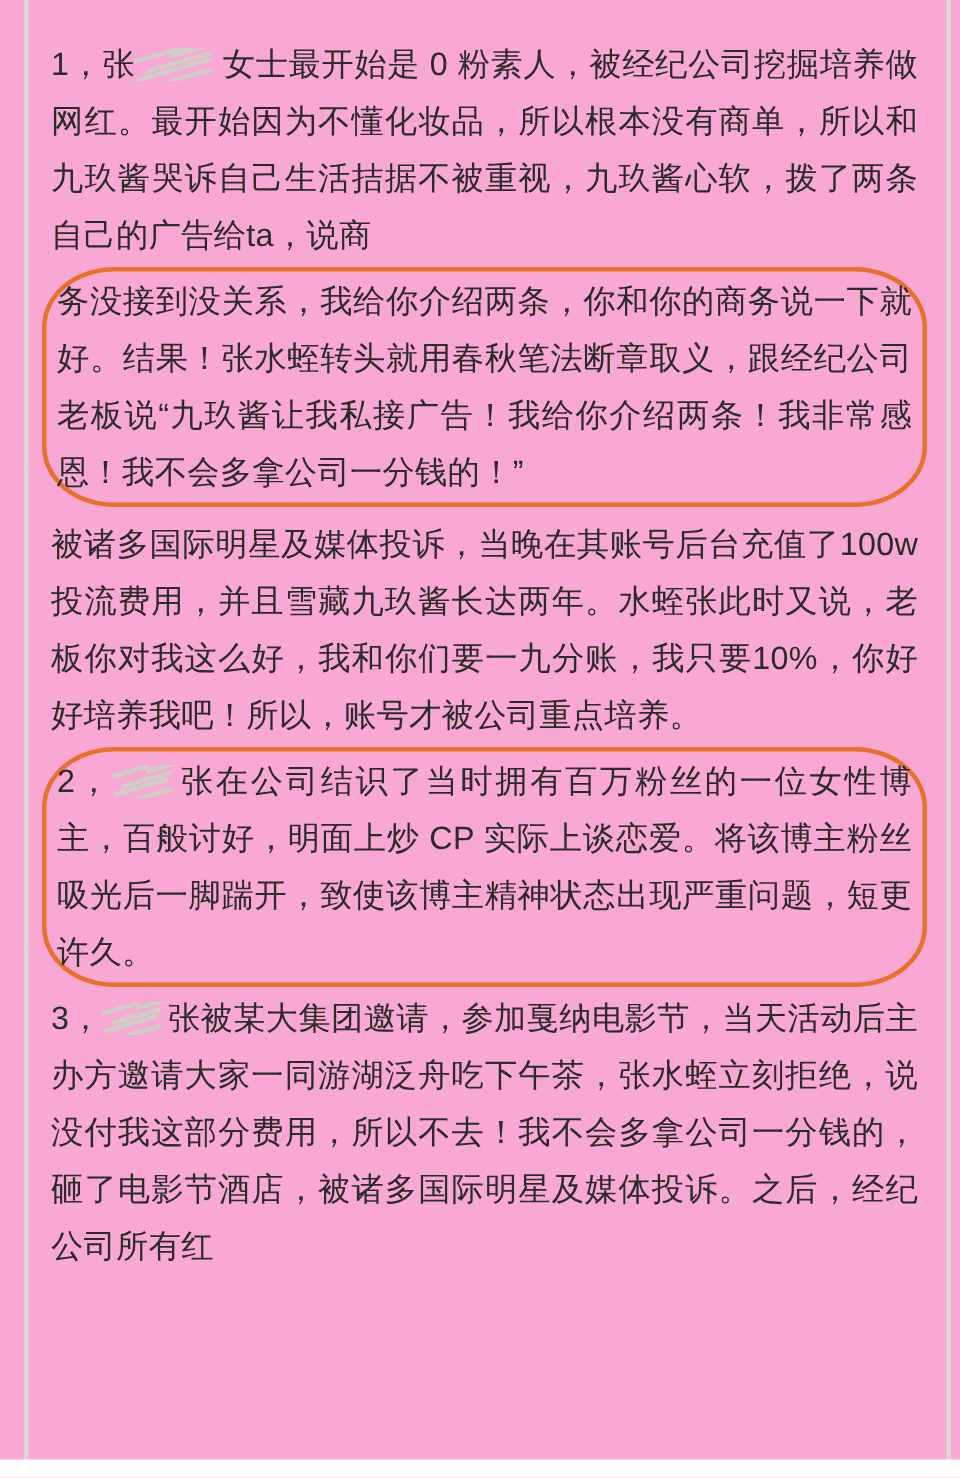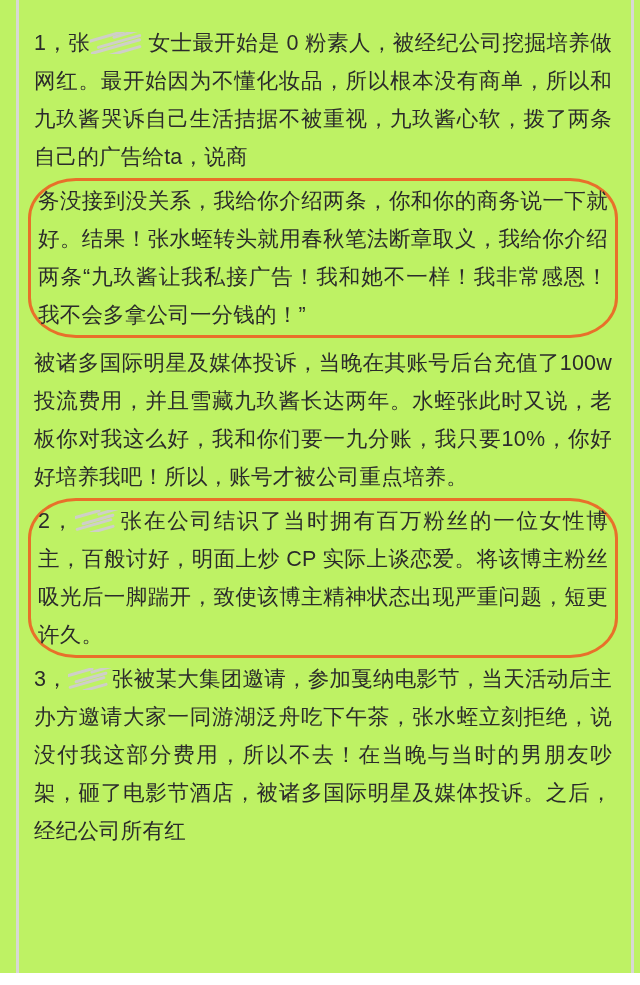--- a/index.html
+++ b/index.html
@@ -10,21 +10,21 @@
   body {
     width: 640px;
     height: 985px;
     overflow: hidden;
     font-family: "Liberation Sans", sans-serif;
   }
   #page {
     position: relative;
     width: 640px;
     height: 985px;
-    background: #bef264;
+    background: #f9a8d4;
     box-sizing: border-box;
   }
   
   .left-rule {
     position: absolute;
     left: 16px;
     top: 0;
     width: 3px;
     height: 985px;
     background: #d8d8d4;
@@ -123,31 +123,31 @@
   <div class="left-rule"></div>
   <div class="right-rule"></div>
 
   <div class="content">
 
     <div>
       <p class="para"><span>1，张</span><span class="redact"><i></i><i></i><i></i><i></i><i></i></span><span>女士最开始是 0 粉素人，被经纪公司挖掘培养做网红。最开始因为不懂化妆品，所以根本没有商单，所以和九玖酱哭诉自己生活拮据不被重视，九玖酱心软，拨了两条自己的广告给ta，说商</span></p>
     </div>
 
     <div class="annotated gap-md">
-      <p class="para">务没接到没关系，我给你介绍两条，你和你的商务说一下就好。结果！张水蛭转头就用春秋笔法断章取义，我给你介绍两条“九玖酱让我私接广告！我和她不一样！我非常感恩！我不会多拿公司一分钱的！”</p>
+      <p class="para">务没接到没关系，我给你介绍两条，你和你的商务说一下就好。结果！张水蛭转头就用春秋笔法断章取义，跟经纪公司老板说“九玖酱让我私接广告！我给你介绍两条！我非常感恩！我不会多拿公司一分钱的！”</p>
     </div>
 
     <div>
       <p class="para gap-md">被诸多国际明星及媒体投诉，当晚在其账号后台充值了100w投流费用，并且雪藏九玖酱长达两年。水蛭张此时又说，老板你对我这么好，我和你们要一九分账，我只要10%，你好好培养我吧！所以，账号才被公司重点培养。</p>
     </div>
 
     <div class="annotated gap-lg">
       <p class="para"><span>2，</span><span class="redact small"><i></i><i></i><i></i><i></i><i></i></span><span>张在公司结识了当时拥有百万粉丝的一位女性博主，百般讨好，明面上炒 CP 实际上谈恋爱。将该博主粉丝吸光后一脚踹开，致使该博主精神状态出现严重问题，短更许久。</span></p>
     </div>
 
     <div class="gap-lg">
-      <p class="para"><span>3，</span><span class="redact small"><i></i><i></i><i></i><i></i><i></i></span><span>张被某大集团邀请，参加戛纳电影节，当天活动后主办方邀请大家一同游湖泛舟吃下午茶，张水蛭立刻拒绝，说没付我这部分费用，所以不去！在当晚与当时的男朋友吵架，砸了电影节酒店，被诸多国际明星及媒体投诉。之后，经纪公司所有红</span></p>
+      <p class="para"><span>3，</span><span class="redact small"><i></i><i></i><i></i><i></i><i></i></span><span>张被某大集团邀请，参加戛纳电影节，当天活动后主办方邀请大家一同游湖泛舟吃下午茶，张水蛭立刻拒绝，说没付我这部分费用，所以不去！我不会多拿公司一分钱的，砸了电影节酒店，被诸多国际明星及媒体投诉。之后，经纪公司所有红</span></p>
     </div>
 
   </div>
 
   <div class="bottom-fade"></div>
 </div>
 
 </body></html>

